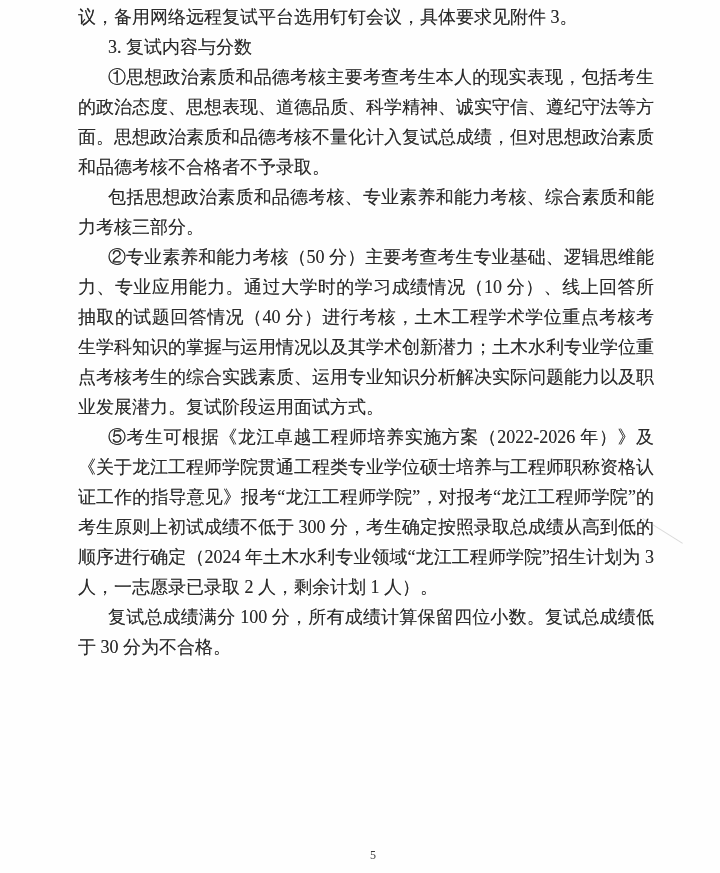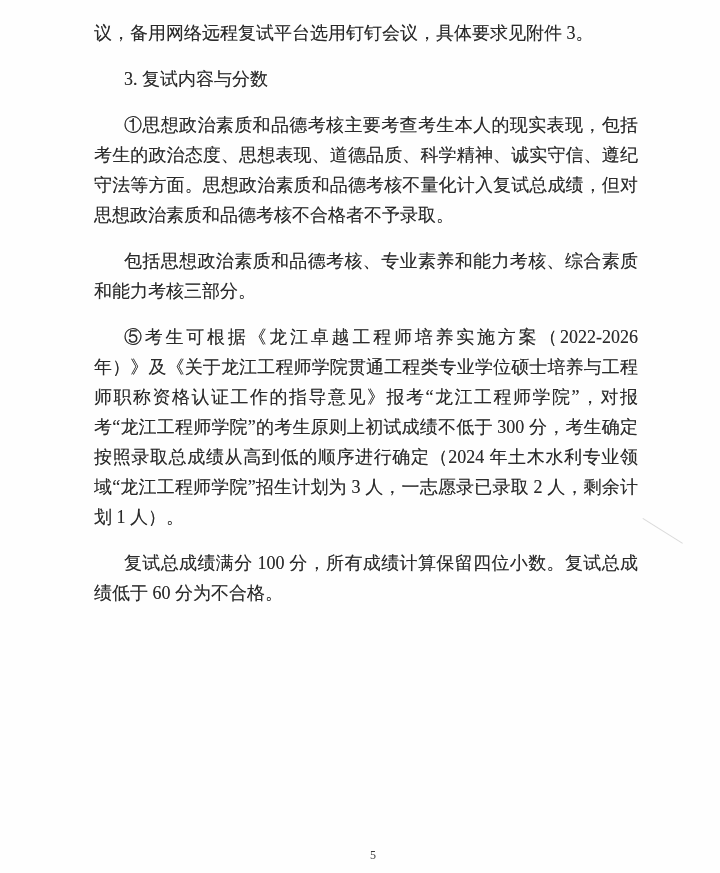--- a/index.html
+++ b/index.html
@@ -23,21 +23,21 @@
     top: 2px;
     left: 78px;
     width: 576px;
     font-size: 18px;
     line-height: 30px;
     text-align: justify;
     text-justify: inter-character;
     text-shadow: 0 0 0.6px rgba(60,60,60,0.55);
   }
   .para {
-    margin: 16px;
+    margin: 0;
     padding: 0;
   }
   .para.indent {
     text-indent: 30px;
   }
   .para.no-indent {
     text-indent: 0;
   }
   .footer {
     position: absolute;
@@ -64,21 +64,22 @@
 </head>
 <body>
 
 <div class="page">
 
   <div class="content">
     <p class="para no-indent">议，备用网络远程复试平台选用钉钉会议，具体要求见附件 3。</p>
     <p class="para indent">3. 复试内容与分数</p>
     <p class="para indent">①思想政治素质和品德考核主要考查考生本人的现实表现，包括考生的政治态度、思想表现、道德品质、科学精神、诚实守信、遵纪守法等方面。思想政治素质和品德考核不量化计入复试总成绩，但对思想政治素质和品德考核不合格者不予录取。</p>
     <p class="para indent">包括思想政治素质和品德考核、专业素养和能力考核、综合素质和能力考核三部分。</p>
+    <p class="para indent">②专业素养和能力考核（50 分）主要考查考生专业基础、逻辑思维能力、专业应用能力。通过大学时的学习成绩情况（10 分）、线上回答所抽取的试题回答情况（40 分）进行考核，土木工程学术学位重点考核考生学科知识的掌握与运用情况以及其学术创新潜力；土木水利专业学位重点考核考生的综合实践素质、运用专业知识分析解决实际问题能力以及职业发展潜力。复试阶段运用面试方式。</p>
     <p class="para indent">⑤考生可根据《龙江卓越工程师培养实施方案（2022-2026 年）》及《关于龙江工程师学院贯通工程类专业学位硕士培养与工程师职称资格认证工作的指导意见》报考“龙江工程师学院”，对报考“龙江工程师学院”的考生原则上初试成绩不低于 300 分，考生确定按照录取总成绩从高到低的顺序进行确定（2024 年土木水利专业领域“龙江工程师学院”招生计划为 3 人，一志愿录已录取 2 人，剩余计划 1 人）。</p>
-    <p class="para indent">复试总成绩满分 100 分，所有成绩计算保留四位小数。复试总成绩低于 60 分为不合格。</p>
+    <p class="para indent">复试总成绩满分 100 分，所有成绩计算保留四位小数。复试总成绩低于 30 分为不合格。</p>
   </div>
 
   <div class="scan-artifact"></div>
 
   <div class="footer">5</div>
 
 </div>
 
 </body></html>

